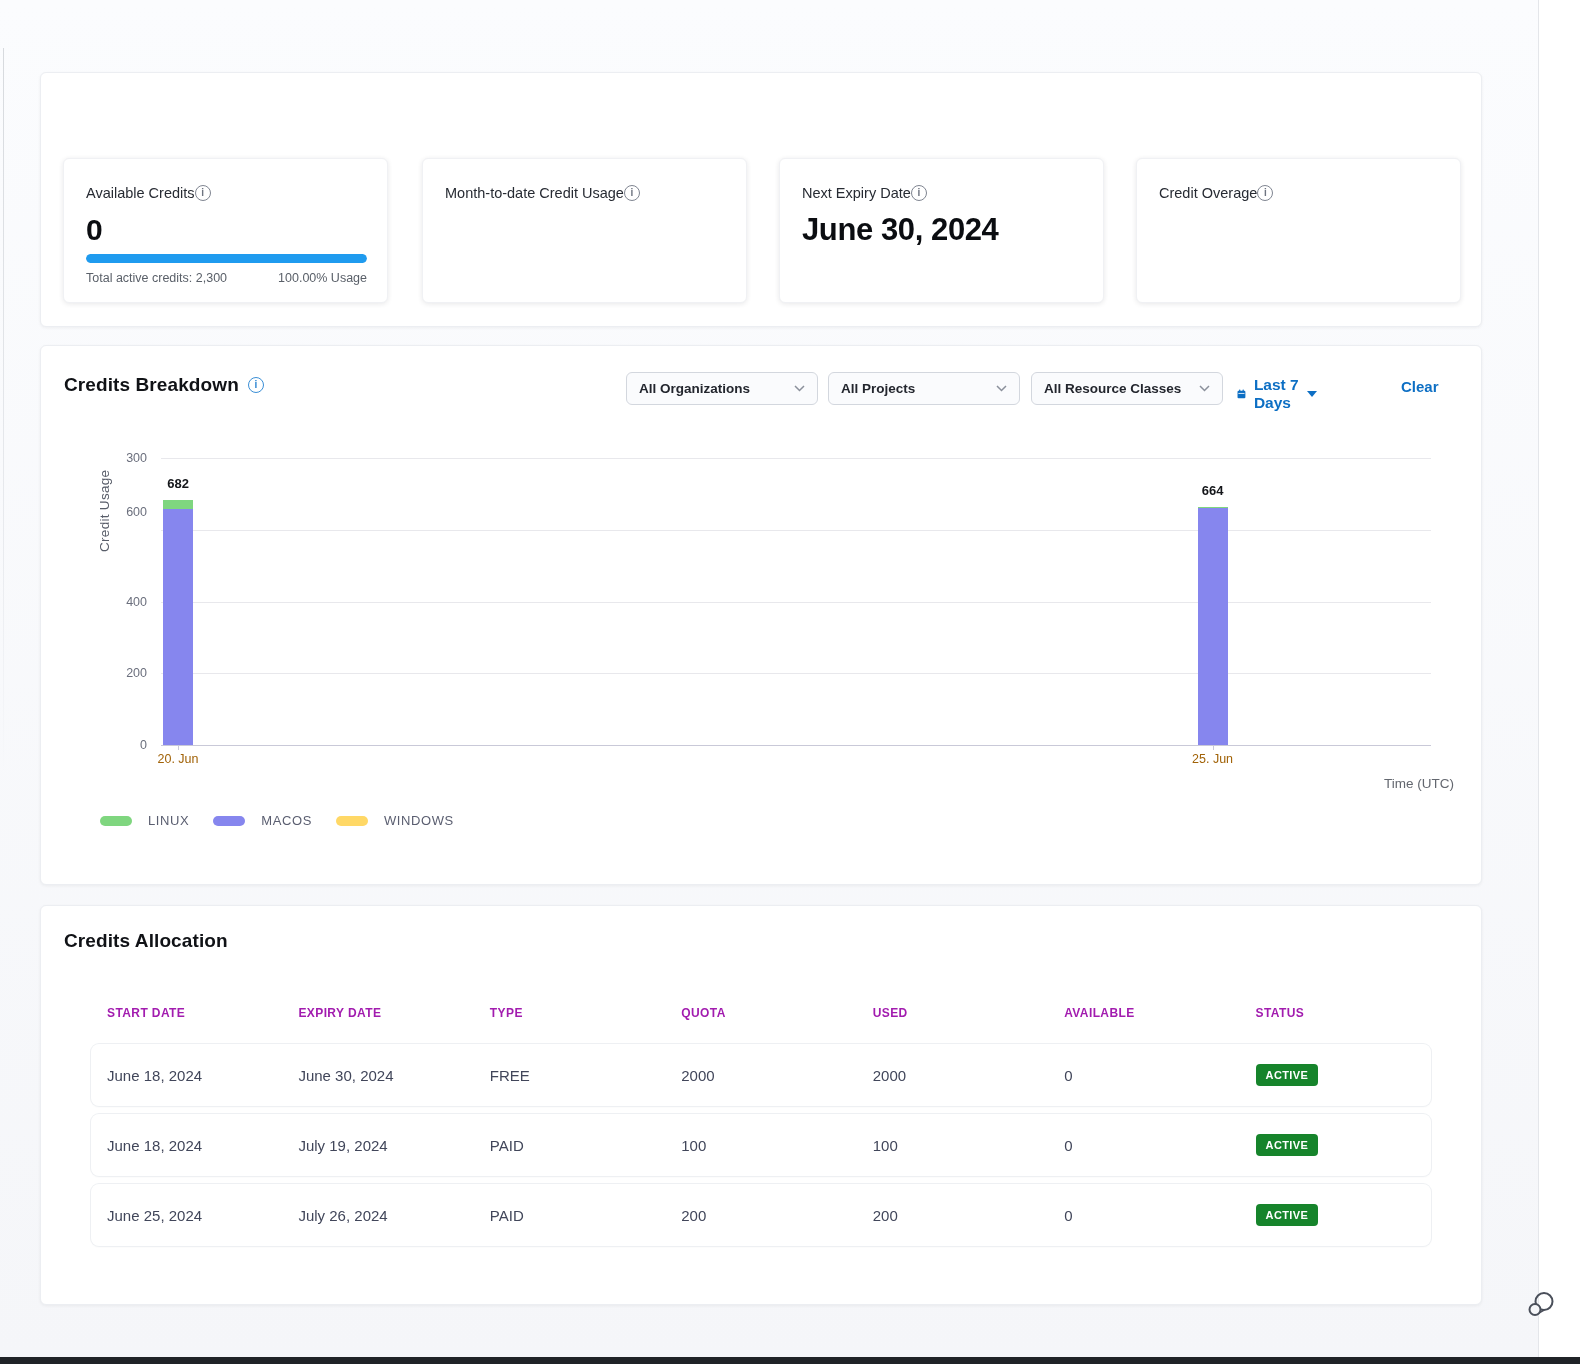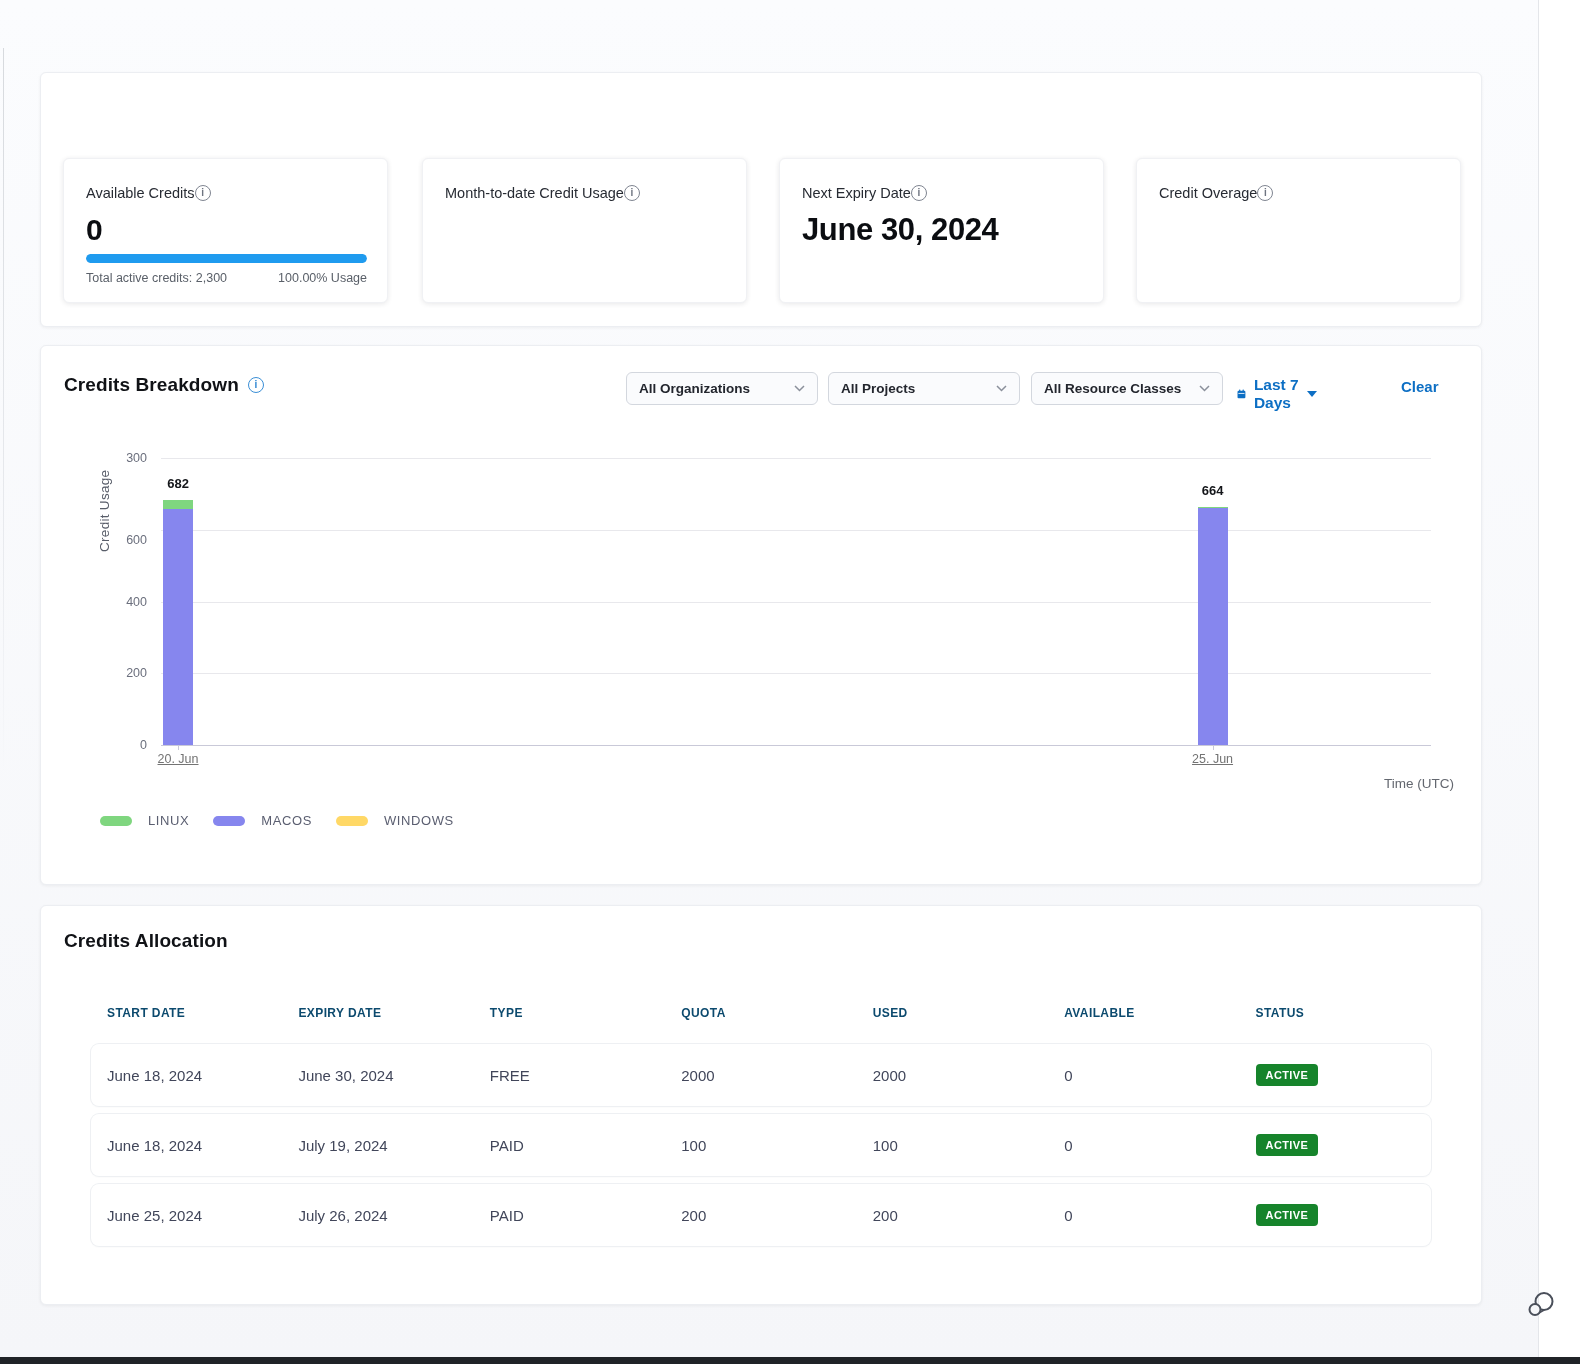--- a/index.html
+++ b/index.html
@@ -72,31 +72,31 @@
   .gridline.baseline { background:#c9c9d8; }
   .ytick { position:absolute; left:-58px; width:44px; text-align:right; font-size:12.5px;
            color:#6b6f7d; line-height:16px; }
   .ytitle { position:absolute; left:-64px; top:-2px; height:96px; writing-mode:vertical-rl;
             transform:rotate(180deg); font-size:13.5px; color:#585d69; letter-spacing:.3px; }
   .seg { position:absolute; width:30px; }
   .bar-total { position:absolute; width:60px; text-align:center; font-size:13px; font-weight:700;
                color:#14161a; }
   .xtick-mark { position:absolute; top:287px; width:1px; height:5px; background:#c9c9d8; }
   .xtick-label { position:absolute; top:294px; width:60px; text-align:center; font-size:12.5px;
-                 color:#737373;text-decoration:underline; }
+                 color:#a16207; }
   .time-label { position:absolute; left:1343px; top:430px; font-size:13.5px; color:#63676f; }
   .legend { position:absolute; left:59px; top:467px; display:flex; gap:24px; align-items:center; }
   .legend-item { display:flex; align-items:center; gap:16px; cursor:pointer; }
   .legend-pill { width:32px; height:10px; border-radius:5px; }
   .legend-name { font-size:13px; color:#5a5e70; letter-spacing:.6px; }
 
   
   .table { position:absolute; left:50px; width:1340px; }
   .thead { top:100px; display:grid; grid-template-columns:repeat(7,1fr); }
-  .th { padding-left:16px; font-size:12px; font-weight:700; color:#0c4a6e; letter-spacing:.4px; }
+  .th { padding-left:16px; font-size:12px; font-weight:700; color:#a21caf; letter-spacing:.4px; }
   .tbody { top:138px; }
   .trow { display:grid; grid-template-columns:repeat(7,1fr); align-items:center; height:62px;
           margin-bottom:8px; background:#fff; border-radius:8px;
           box-shadow:0 0 0 1px #eef0f3, 0 1px 2px rgba(27,31,38,.05); }
   .td { padding-left:16px; font-size:15px; color:#41465a; }
   .badge { display:inline-block; background:#16842b; color:#fff; font-size:11px; font-weight:700;
            letter-spacing:.4px; padding:5px 10px; border-radius:4px; line-height:12px; }
 
   .chat-fab { position:absolute; left:1524px; top:1288px; width:34px; height:34px; cursor:pointer; }
 </style>
@@ -187,21 +187,21 @@
           <span class="caret-down"></span>
         </div>
         <div class="clear-link" style="left:1360px;">Clear</div>
       </div>
 
       <div class="plot">
         <div class="ytitle">Credit Usage</div>
       <div class="gridline" style="top: 0px;"></div>
           <div class="ytick" style="top: -8px;">300</div>
           <div class="gridline" style="top: 71.75px;"></div>
-          <div class="ytick" style="top: 74px; text-align: right;">600</div>
+          <div class="ytick" style="top: 46px; text-align: right;">600</div>
           <div class="gridline" style="top: 143.5px;"></div>
           <div class="ytick" style="top: 135.5px;">400</div>
           <div class="gridline" style="top: 215.25px;"></div>
           <div class="ytick" style="top: 207.25px;">200</div>
           <div class="gridline baseline" style="top: 287px;"></div>
           <div class="ytick" style="top: 279px;">0</div>
           <div class="seg" style="left: 2.018px; bottom: 0px; height: 236.058px; background: rgb(134, 134, 238);"></div>
           <div class="seg" style="left: 2.018px; bottom: 236.058px; height: 8.61px; background: rgb(127, 214, 127);"></div>
           <div class="bar-total" style="left: -12.982px; bottom: 253.667px;">682</div>
           <div class="xtick-mark" style="left: 17.018px;"></div>

